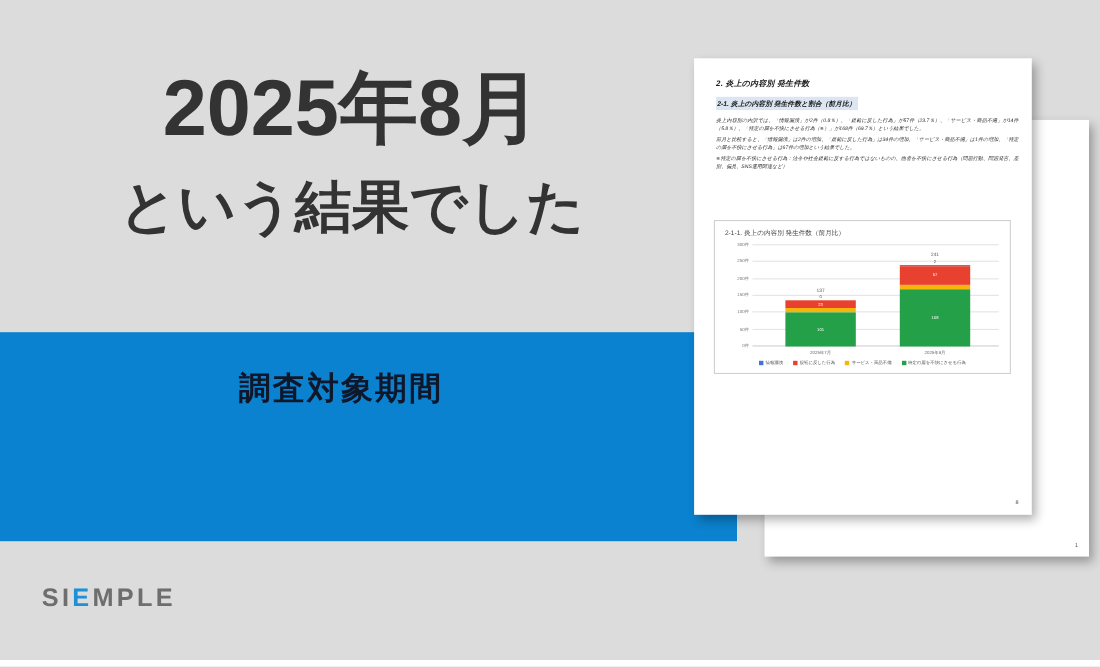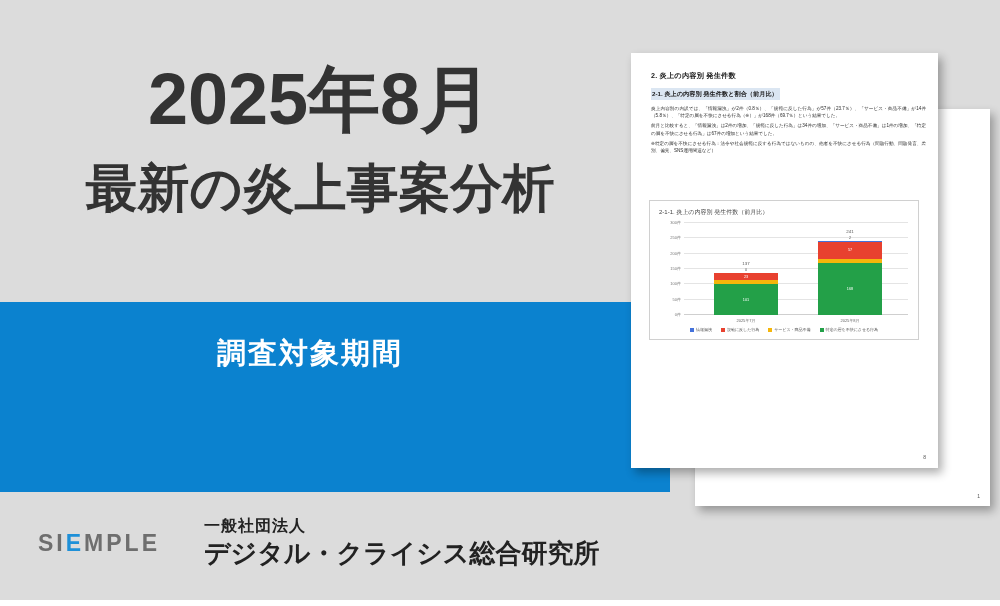--- a/index.html
+++ b/index.html
@@ -49,21 +49,21 @@
     width: 670px;
     height: 190px;
     background: #0B82CF;
   }
   .band-inner {
     position: absolute;
     left: 0;
     top: 0;
     width: 620px;
     text-align: center;
-    color: #ffffff;
+    color: #0f172a;
   }
   .band-label {
     margin-top: 32px;
     font-size: 29px;
     font-weight: bold;
     letter-spacing: 2px;
   }
   .band-period {
     margin-top: 20px;
     font-size: 37px;
@@ -139,20 +139,21 @@
     bottom: 7px;
     font-size: 5px;
     color: #555555;
   }
 
   .doc-body {
     position: absolute;
     left: 20px;
     top: 18px;
     right: 12px;
+    font-style: italic;
   }
   .doc-h1 {
     font-size: 7.2px;
     font-weight: bold;
     color: #1a1a1a;
     letter-spacing: 0.2px;
   }
   .doc-h2 {
     margin-top: 7px;
     display: inline-block;
@@ -287,35 +288,31 @@
     flex: 0 0 auto;
   }
 </style>
 </head>
 <body>
 
 <div id="stage">
 
   <div class="title-block">
     <div class="title-main">2025年8月</div>
-    <div class="title-sub">最新の炎上事案分析</div>
+    <div class="title-sub">という結果でした</div>
   </div>
 
   <div class="blue-band">
     <div class="band-inner">
       <div class="band-label">調査対象期間</div>
     </div>
   </div>
 
   <div class="brand-row">
     <div class="logo-wrap"><span>SI</span><span class="logo-accent">E</span><span>MPLE</span></div>
-    <div class="org-wrap">
-      <div class="org-kind">一般社団法人</div>
-      <div class="org-name">デジタル・クライシス総合研究所</div>
-    </div>
   </div>
 
   <div class="page page-back">
     <div class="page-num-back">1</div>
   </div>
 
   <div class="page page-front">
     <div class="doc-body">
       <div class="doc-h1">2. 炎上の内容別 発生件数</div>
       <div class="doc-h2">2-1. 炎上の内容別 発生件数と割合（前月比）</div>

